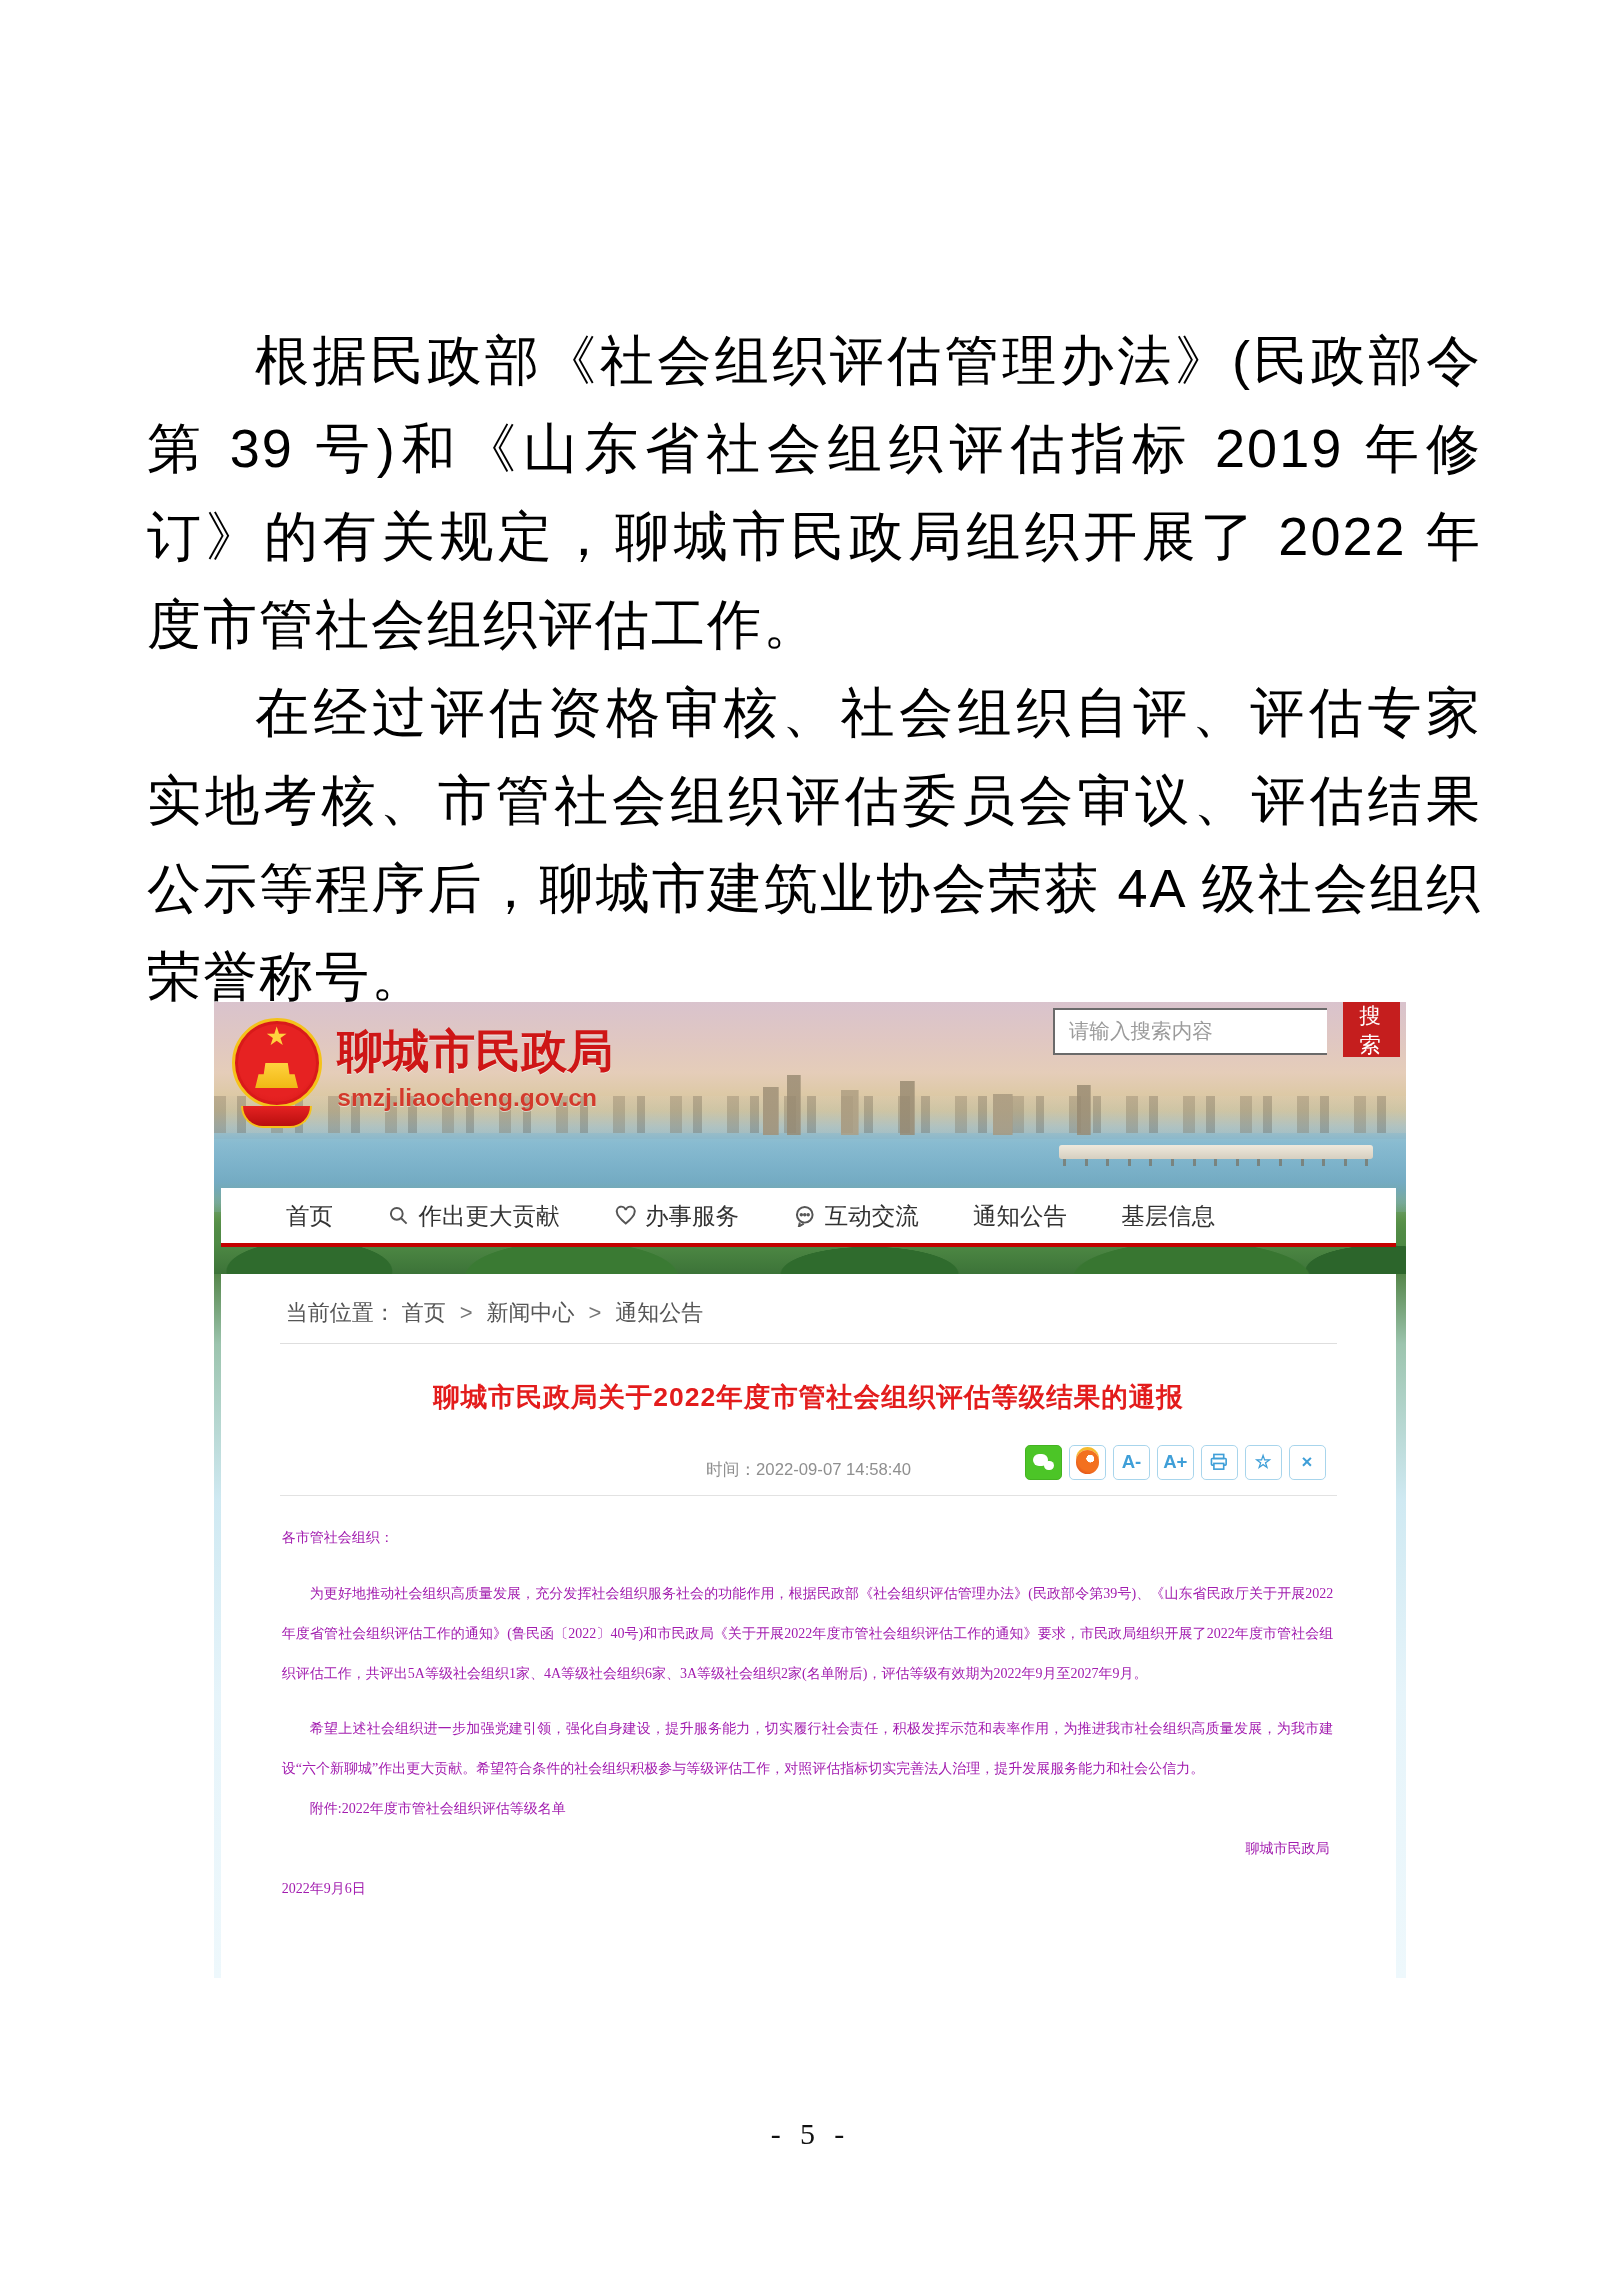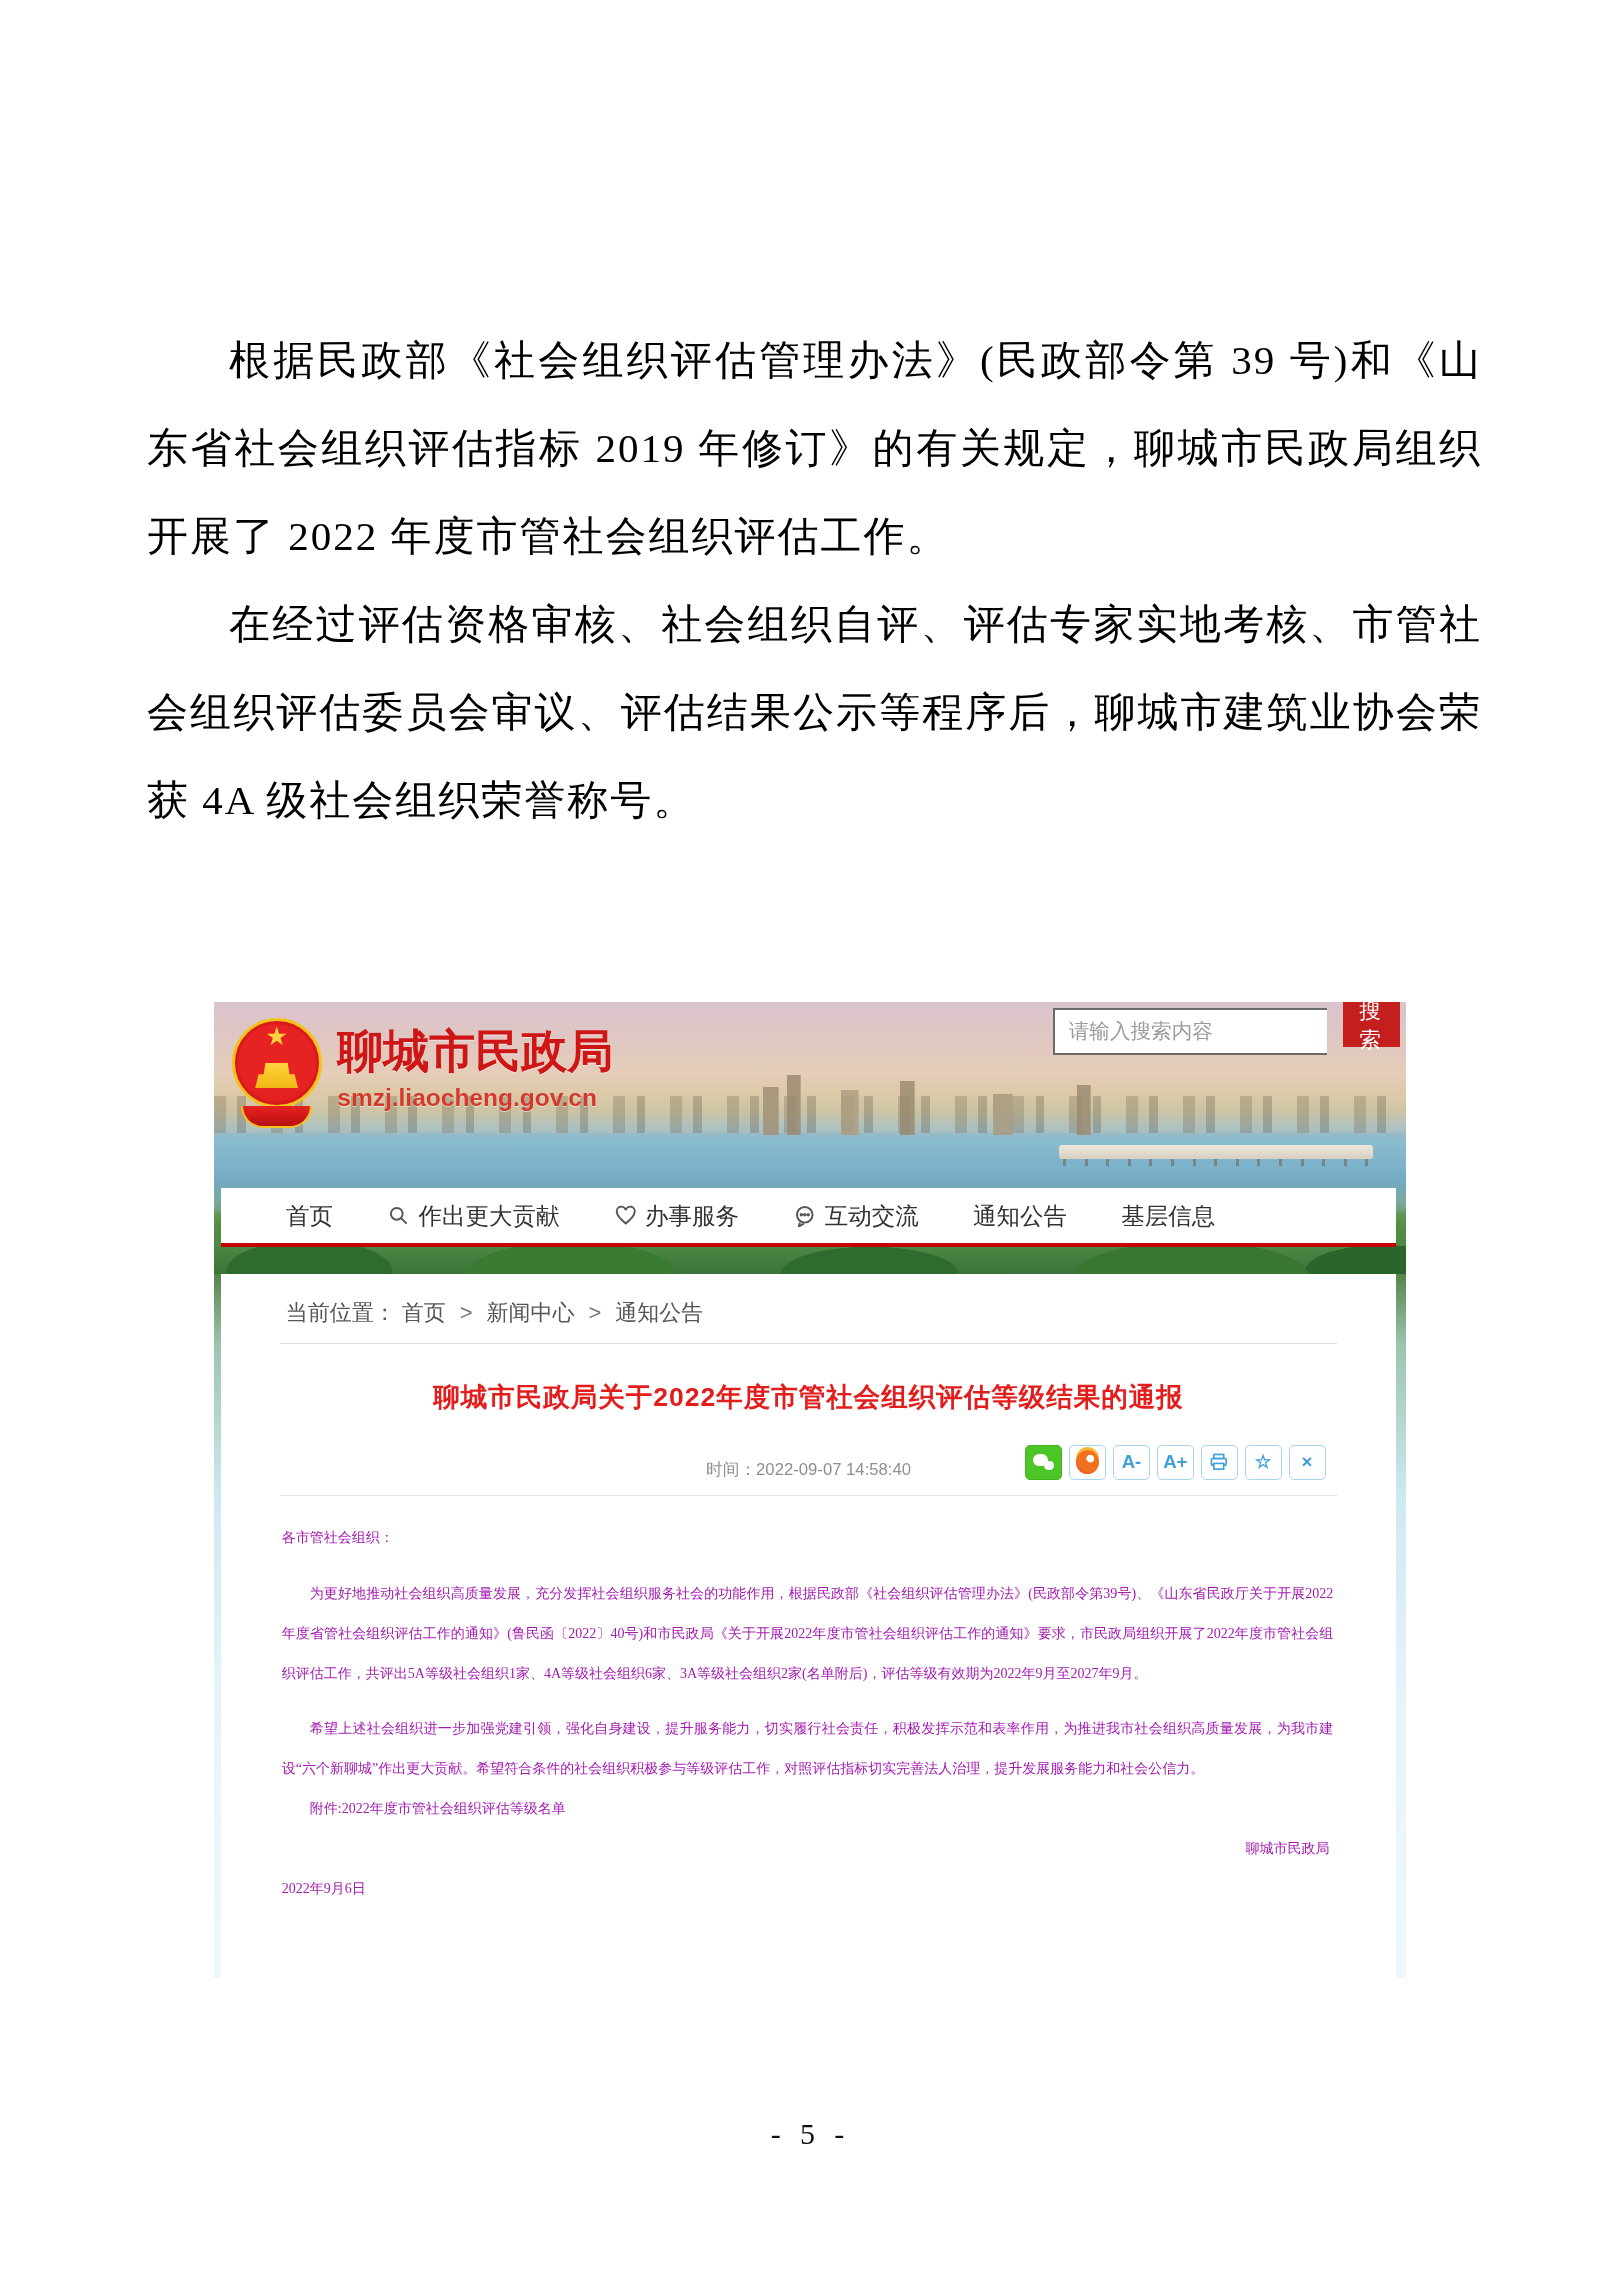--- a/index.html
+++ b/index.html
@@ -4,21 +4,21 @@
 <style>
   html,body{margin:0;padding:0;background:#ffffff;}
   .page{position:relative;width:1621px;height:2293px;background:#fff;overflow:hidden;
         font-family:"Liberation Sans",sans-serif;}
 
   
   .doc-title{position:absolute;top:155px;left:0;width:100%;text-align:center;
              font-weight:bold;font-size:46px;line-height:67px;color:#000;
              font-family:"Liberation Sans",sans-serif;}
   .doc-body{position:absolute;top:316px;left:147px;width:1335px;
-            font-family:Liberation Serif, serif;font-size:41px;line-height:88px;
+            font-family:Liberation Sans, sans-serif;font-size:54px;line-height:88px;
             letter-spacing:2px;color:#000;text-align:justify;}
   .doc-body p{margin:0;text-indent:2em;}
   .pageno{position:absolute;top:2117px;left:0;width:100%;text-align:center;
           font-family:"Liberation Serif",serif;font-size:30px;letter-spacing:5.9px;color:#111;}
 
   
   .shot{position:absolute;left:214px;top:1002px;width:1192px;height:976px;background:#fff;}
 
   
   .photo{position:absolute;left:0;top:0;right:0;height:272px;overflow:hidden;
@@ -71,21 +71,21 @@
   .site-title{font-size:46px;font-weight:bold;color:#ce1616;line-height:55px;
     text-shadow:0 1px 0 rgba(255,255,255,.5);}
   .site-url{font-size:24.5px;font-weight:bold;color:#d33a2c;margin-top:5.9px;
     text-shadow:0 1px 0 rgba(255,255,255,.5);}
 
   
   .search-input{position:absolute;left:839px;top:5.9px;width:274px;height:47px;
     background:#fff;border:2px solid #6a6a6a;border-right:none;box-sizing:border-box;
     font-size:20.6px;color:#333;padding:0 13.7px;outline:none;}
   .search-input::placeholder{color:#9b9b9b;}
-  .search-btn{position:absolute;left:1129px;top:0;width:57px;height:45px;
+  .search-btn{position:absolute;left:1129px;top:0;width:57px;height:55px;
     background:#c51e1e;color:#fff;font-size:21.6px;border:none;cursor:pointer;
     display:flex;align-items:center;justify-content:center;letter-spacing:2.9px;}
 
   
   .nav{position:absolute;left:6.9px;right:9.8px;top:186px;height:59px;background:#fff;
     border-bottom:4.9px solid #c40000;display:flex;align-items:center;
     justify-content:space-between;padding:0 181px 0 65px;box-sizing:border-box;}
   .nav-item{display:flex;align-items:center;gap:7.8px;font-size:23.5px;color:#333;cursor:pointer;}
   .nav-ic{display:inline-flex;width:23.5px;height:23.5px;color:#555;}
   .nav-ic svg{width:23.5px;height:23.5px;}

